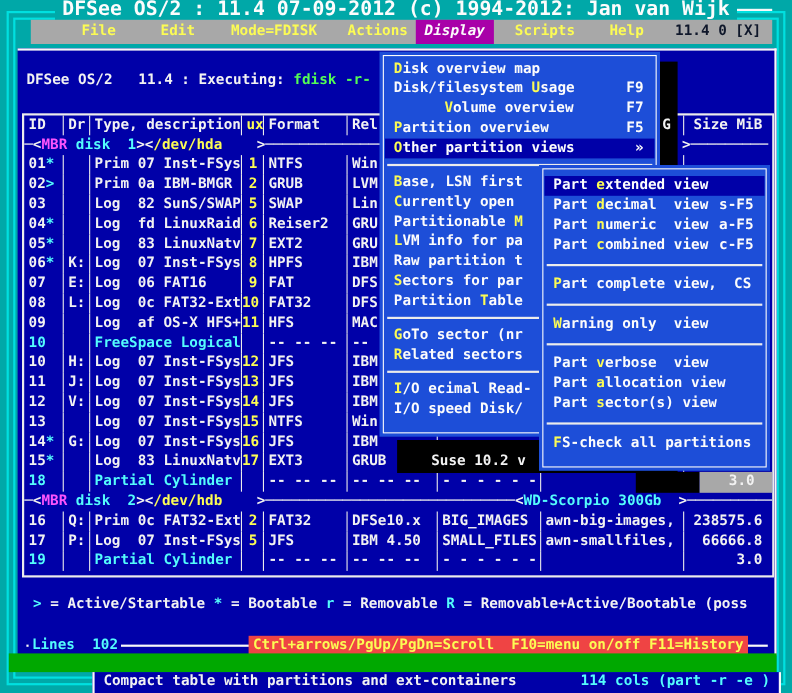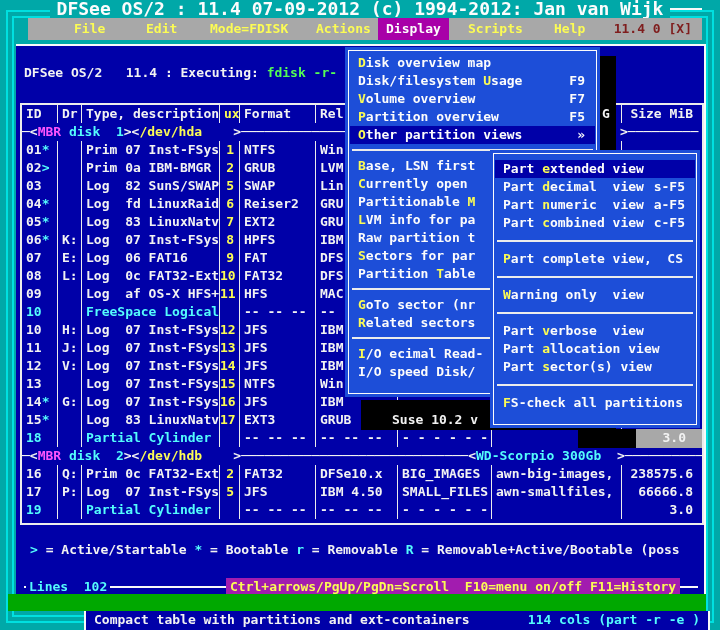--- a/index.html
+++ b/index.html
@@ -8,40 +8,40 @@
   
   .border-box{position:absolute;border:2px solid #00E0E0;}
   
   #title-line{position:absolute;left:96px;top:8px;width:606px;height:2px;background:#F8F8F8;}
   #app-title{position:absolute;top:0px;left:0;width:720px;text-align:center;font-size:18px;height:18px;}
   #app-title span{background:#00A8A8;padding:0 7px;color:#FCFCFC;}
   
   #menubar{position:absolute;left:28px;top:18px;width:674px;height:22px;background:#A8A8A8;z-index:50;}
   .mb-item{position:absolute;top:0;height:22px;line-height:22px;color:#FCFC54;cursor:default;}
   .mb-item.selected{background:#A800A8;color:#FCFCFC;padding:0 8px;}
-  #mb-right{position:absolute;right:10px;top:0;height:22px;line-height:22px;color:#7f1d1d;}
+  #mb-right{position:absolute;right:10px;top:0;height:22px;line-height:22px;color:#0f172a;}
   
   #main-window{position:absolute;left:16px;top:44px;width:688px;height:550px;background:#0000A8;
     border-top:2px solid #F8F8F8;border-right:2px solid #F8F8F8;z-index:1;}
   #win-title{position:absolute;left:24px;top:64px;white-space:pre;z-index:2;}
   #win-title .cmd{color:#54FC54;}
   
   #tablebox{position:absolute;left:20px;top:103px;width:680px;height:418px;border:2px solid #ECECEC;z-index:3;background:#0000A8;}
   .trow{display:grid;grid-template-columns:36px 24px 138px 20px 76px 82px 94px 130px 76px;height:18px;}
   .trow .c{border-right:1px solid #ECECEC;padding-left:4px;white-space:pre;overflow:hidden;}
   .trow .c:last-child{border-right:none;}
   .trow .c.r{text-align:right;padding-right:5px;padding-left:0;}
   .cy{color:#54FCFC;} .mg{color:#FC54FC;} .yl{color:#FCFC54;} .wh{color:#F2F2F2;}
   .drow{height:18px;white-space:pre;overflow:hidden;}
   
   #legend{position:absolute;left:30px;top:541px;white-space:pre;z-index:3;}
   #border-row{position:absolute;left:16px;top:578px;width:688px;height:18px;z-index:4;}
   #border-line{position:absolute;left:8px;top:8px;width:674px;height:2px;background:#F8F8F8;}
   #lines-label{position:absolute;left:10px;top:0;background:#0000A8;color:#54FCFC;white-space:pre;padding:0 3px;}
-  #keys-label{position:absolute;left:210px;top:0;background:#a21caf;color:#FCFC54;white-space:pre;padding:0 4px;}
+  #keys-label{position:absolute;left:210px;top:0;background:#ef4444;color:#FCFC54;white-space:pre;padding:0 4px;}
   #green-bar{position:absolute;left:8px;top:594px;width:698px;height:17px;background:#00A800;z-index:20;}
   #status-bar{position:absolute;left:84px;top:611px;width:622px;height:19px;background:#0000A8;z-index:21;
     border-left:2px solid #F8F8F8;border-right:2px solid #F8F8F8;}
   #status-left{position:absolute;left:8px;top:0;}
   #status-right{position:absolute;right:8px;top:0;color:#54FCFC;}
   
   .shadow{position:absolute;background:#000;z-index:30;}
   .frag{position:absolute;z-index:31;color:#F2F2F2;white-space:pre;}
   #frag-row18-size{background:#A8A8A8;text-align:right;padding-right:16px;}
   
@@ -327,30 +327,30 @@
   <div class="frag" style="left:620px;top:123px;">&gt;─────────</div>
   <div class="frag" style="left:392px;top:411px;">Suse 10.2 v</div>
   <div class="frag" id="frag-row18-size" style="left:636px;top:429px;width:50px;height:19px;">3.0</div>
 
   <div id="menubar">
     <div id="mb-right">11.4 0 [X]</div>
   <div class="mb-item" style="left: 46px;">File</div>
       <div class="mb-item" style="left: 118px;">Edit</div>
       <div class="mb-item" style="left: 182px;">Mode=FDISK</div>
       <div class="mb-item" style="left: 288px;">Actions</div>
-      <div class="mb-item selected" style="left: 350px;">Display</div>
+      <div class="mb-item selected" style="left: 350px; font-style: italic;">Display</div>
       <div class="mb-item" style="left: 440px;">Scripts</div>
       <div class="mb-item" style="left: 526px;">Help</div>
     </div>
 
   <div class="menu" id="display-menu">
     <div class="menu-frame"></div>
   <div class="menu-item" style="top: 7px;"><span></span><span class="hot">D</span><span>isk overview map</span></div>
       <div class="menu-item" style="top: 25px;"><span>Disk/filesystem </span><span class="hot">U</span><span>sage</span><span class="sc">F9</span></div>
-      <div class="menu-item" style="top: 43px;"><span></span><span class="hot">V</span><span>olume overview</span><span class="sc">F7</span></div>
+      <div class="menu-item" style="top: 43px; margin-left: 46px;"><span></span><span class="hot">V</span><span>olume overview</span><span class="sc">F7</span></div>
       <div class="menu-item" style="top: 61px;"><span></span><span class="hot">P</span><span>artition overview</span><span class="sc">F5</span></div>
       <div class="menu-item selected" style="top: 79px;"><span></span><span class="hot">O</span><span>ther partition views</span><span class="sc">»</span></div>
       <div class="menu-sep" style="top: 102px;"></div>
       <div class="menu-item" style="top: 110px;"><span></span><span class="hot">B</span><span>ase, LSN first</span></div>
       <div class="menu-item" style="top: 128px;"><span></span><span class="hot">C</span><span>urrently open</span></div>
       <div class="menu-item" style="top: 164px;"><span></span><span class="hot">L</span><span>VM info for pa</span></div>
       <div class="menu-item" style="top: 146px;"><span>Partitionable </span><span class="hot">M</span><span></span></div>
       <div class="menu-item" style="top: 182px;"><span>Raw partition t</span><span class="hot"></span><span></span></div>
       <div class="menu-item" style="top: 200px;"><span></span><span class="hot">S</span><span>ectors for par</span></div>
       <div class="menu-item" style="top: 218px;"><span>Partition </span><span class="hot">T</span><span>able</span></div>

